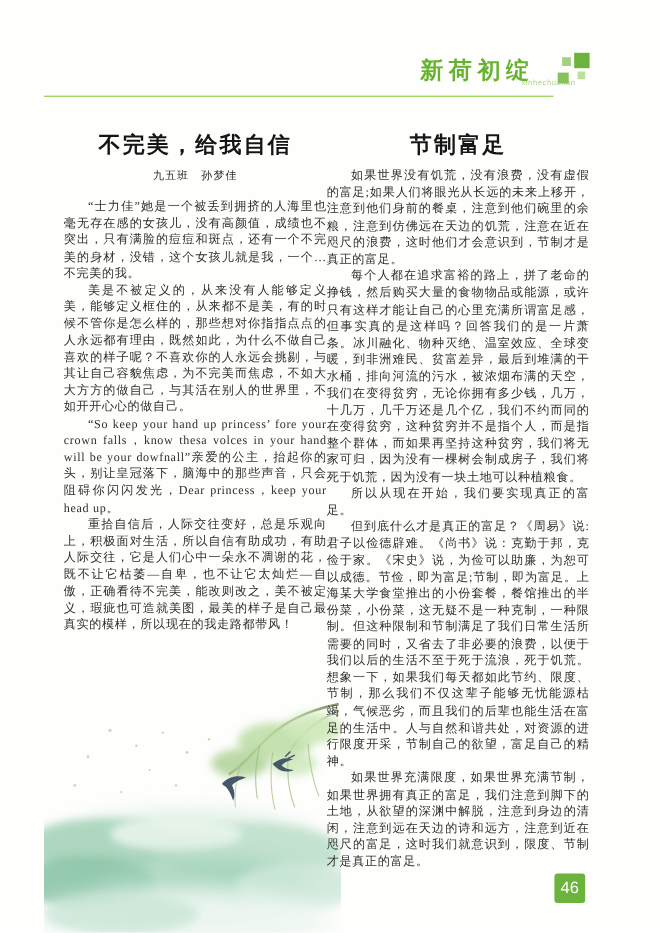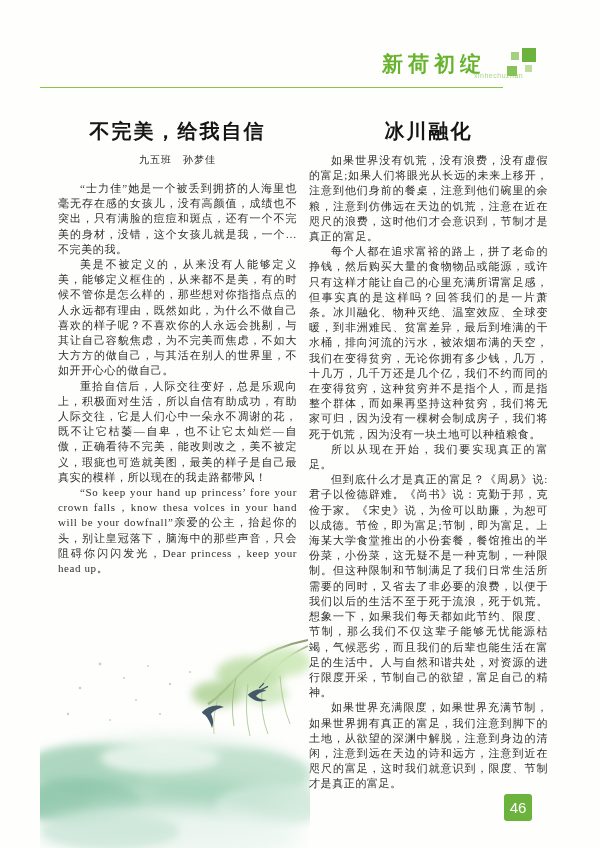--- a/index.html
+++ b/index.html
@@ -29,21 +29,21 @@
   .squares { position:absolute; top:46px; left:503px; width:48px; height:42px; }
   .squares .sq { position:absolute; }
   .sq1 { top:6px;  left:8px;  width:8px;  height:8px;  background:#a5d17e; }
   .sq2 { top:2px;  left:19px; width:14px; height:14px; background:#6cb33e; }
   .sq3 { top:20px; left:4px;  width:10px; height:10px; background:#85c25a; }
   .sq4 { top:19px; left:22px; width:7px;  height:7px;  background:#bddf9c; }
 
   
   .columns {
     position:absolute; top:108px; left:58px; width:490px;
-    display:flex; gap:12px; z-index:2;
+    display:flex; z-index:2;
   }
   .col { width:239px; }
   .article-title {
     margin:10px 0 8px 0; text-align:center;
     font-size:20px; font-weight:bold; letter-spacing:2px; color:#151515;
   }
   .byline {
     text-align:center; font-size:10px; letter-spacing:1px;
     color:#2b2b2b; margin:0 0 14px 0;
   }
@@ -87,27 +87,27 @@
   </div>
 
   <div class="columns">
 
     <div class="col">
       <h2 class="article-title">不完美，给我自信</h2>
       <div class="byline">九五班　孙梦佳</div>
       <div class="body">
         <p>“士力佳”她是一个被丢到拥挤的人海里也毫无存在感的女孩儿，没有高颜值，成绩也不突出，只有满脸的痘痘和斑点，还有一个不完美的身材，没错，这个女孩儿就是我，一个…不完美的我。</p>
         <p>美是不被定义的，从来没有人能够定义美，能够定义框住的，从来都不是美，有的时候不管你是怎么样的，那些想对你指指点点的人永远都有理由，既然如此，为什么不做自己喜欢的样子呢？不喜欢你的人永远会挑剔，与其让自己容貌焦虑，为不完美而焦虑，不如大大方方的做自己，与其活在别人的世界里，不如开开心心的做自己。</p>
+        <p>“So keep your hand up princess’ fore your crown falls，know thesa volces in your hand will be your dowfnall”亲爱的公主，抬起你的头，别让皇冠落下，脑海中的那些声音，只会阻碍你闪闪发光，Dear princess，keep your head up。</p>
         <p>重拾自信后，人际交往变好，总是乐观向上，积极面对生活，所以自信有助成功，有助人际交往，它是人们心中一朵永不凋谢的花，既不让它枯萎—自卑，也不让它太灿烂—自傲，正确看待不完美，能改则改之，美不被定义，瑕疵也可造就美图，最美的样子是自己最真实的模样，所以现在的我走路都带风！</p>
-        <p>“So keep your hand up princess’ fore your crown falls，know thesa volces in your hand will be your dowfnall”亲爱的公主，抬起你的头，别让皇冠落下，脑海中的那些声音，只会阻碍你闪闪发光，Dear princess，keep your head up。</p>
       </div>
     </div>
 
     <div class="col">
-      <h2 class="article-title">冰川融化</h2>
+      <h2 class="article-title">节制富足</h2>
       <div class="body">
         <p>如果世界没有饥荒，没有浪费，没有虚假的富足;如果人们将眼光从长远的未来上移开，注意到他们身前的餐桌，注意到他们碗里的余粮，注意到仿佛远在天边的饥荒，注意在近在咫尺的浪费，这时他们才会意识到，节制才是真正的富足。</p>
         <p>每个人都在追求富裕的路上，拼了老命的挣钱，然后购买大量的食物物品或能源，或许只有这样才能让自己的心里充满所谓富足感，但事实真的是这样吗？回答我们的是一片萧条。冰川融化、物种灭绝、温室效应、全球变暖，到非洲难民、贫富差异，最后到堆满的干水桶，排向河流的污水，被浓烟布满的天空，我们在变得贫穷，无论你拥有多少钱，几万，十几万，几千万还是几个亿，我们不约而同的在变得贫穷，这种贫穷并不是指个人，而是指整个群体，而如果再坚持这种贫穷，我们将无家可归，因为没有一棵树会制成房子，我们将死于饥荒，因为没有一块土地可以种植粮食。</p>
         <p>所以从现在开始，我们要实现真正的富足。</p>
         <p>但到底什么才是真正的富足？《周易》说:君子以俭德辟难。《尚书》说：克勤于邦，克俭于家。《宋史》说，为俭可以助廉，为恕可以成德。节俭，即为富足;节制，即为富足。上海某大学食堂推出的小份套餐，餐馆推出的半份菜，小份菜，这无疑不是一种克制，一种限制。但这种限制和节制满足了我们日常生活所需要的同时，又省去了非必要的浪费，以便于我们以后的生活不至于死于流浪，死于饥荒。想象一下，如果我们每天都如此节约、限度、节制，那么我们不仅这辈子能够无忧能源枯竭，气候恶劣，而且我们的后辈也能生活在富足的生活中。人与自然和谐共处，对资源的进行限度开采，节制自己的欲望，富足自己的精神。</p>
         <p>如果世界充满限度，如果世界充满节制，如果世界拥有真正的富足，我们注意到脚下的土地，从欲望的深渊中解脱，注意到身边的清闲，注意到远在天边的诗和远方，注意到近在咫尺的富足，这时我们就意识到，限度、节制才是真正的富足。</p>
       </div>
     </div>
 
   </div>

